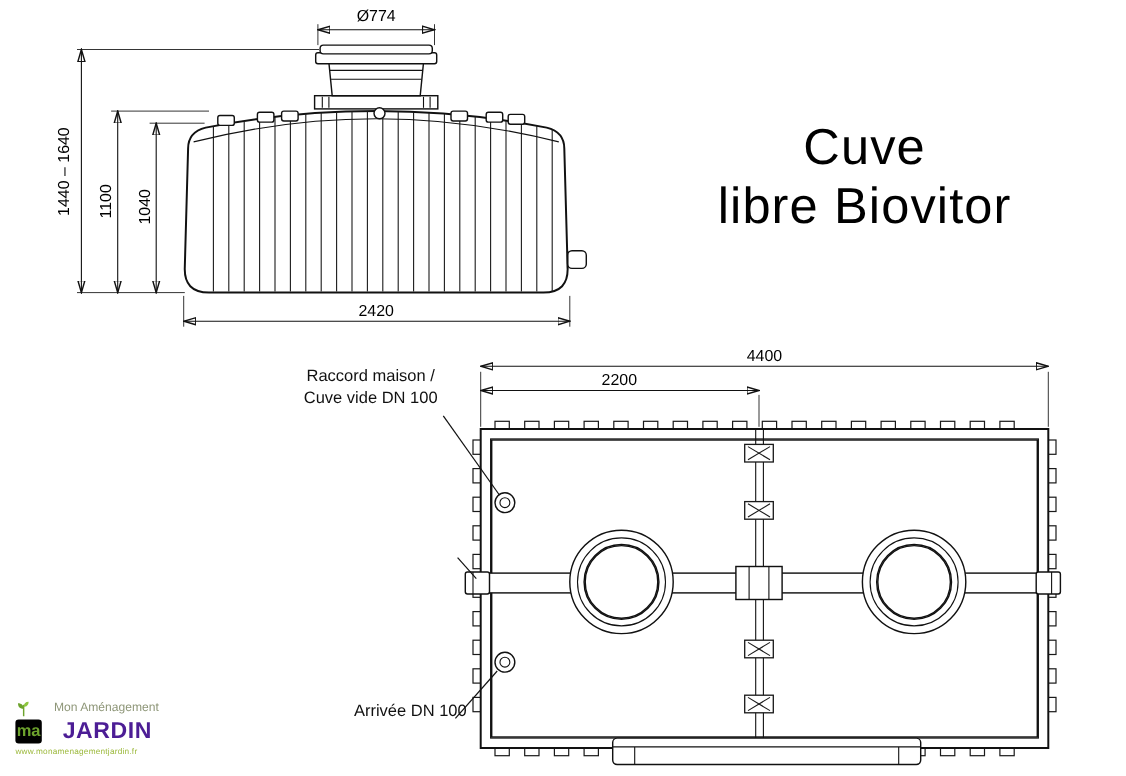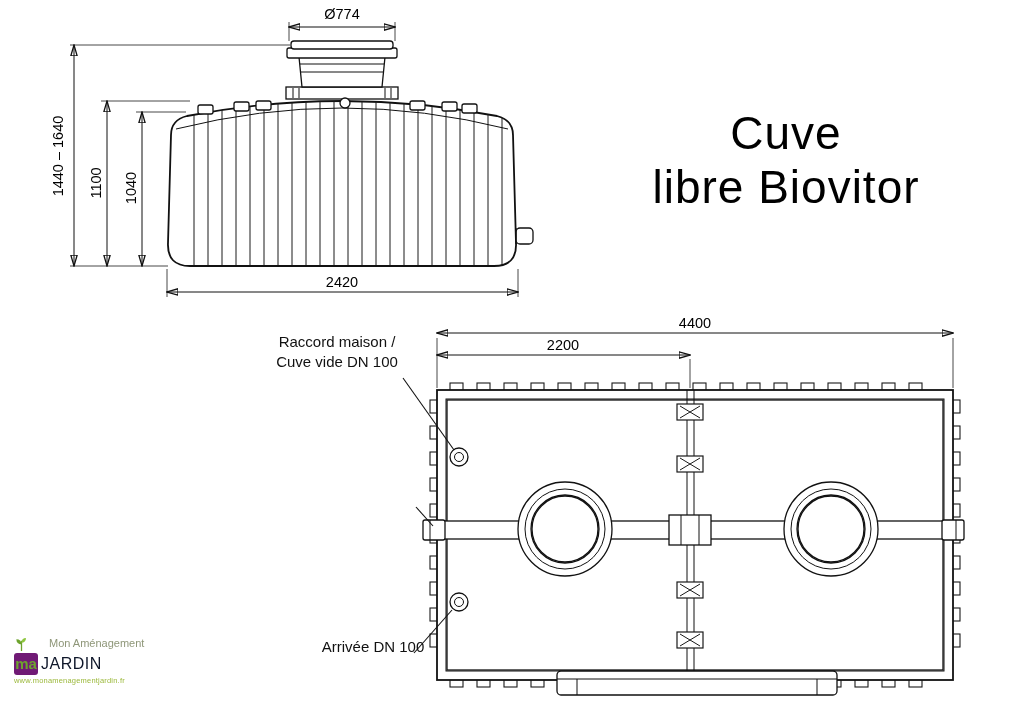--- a/index.html
+++ b/index.html
@@ -30,24 +30,24 @@
   .title{left:600px;top:106px;width:372px;text-align:center;
          font-size:46px;line-height:54px;letter-spacing:1px;color:#000}
   .callout{font-size:15px;line-height:19.5px;color:#111}
   #co1{left:260px;top:332px;width:154px;text-align:center}
   #co2{left:257px;top:465px;width:160px;text-align:left}
   #co3{left:308px;top:637px;width:130px;text-align:center}
 
   .logo{left:14px;top:637px;width:150px;font-family:"Liberation Sans",sans-serif}
   .logo-row1{display:flex;align-items:flex-start;gap:20px;font-size:11px;color:#8e9678}
   .logo-row2{display:flex;align-items:center;margin-top:1px}
-  .logo-ma{display:inline-block;width:24px;height:22px;background:#701a75;color:#6da32d;
+  .logo-ma{display:inline-block;width:24px;height:22px;background:#000000;color:#6da32d;
            font-weight:bold;font-size:15px;text-align:center;line-height:22px;border-radius:3px;
-           margin-right:3px}
-  .logo-jardin{font-size:16px;font-weight:normal;color:#0f172a;letter-spacing:.5px}
+           margin-right:19px}
+  .logo-jardin{font-size:21px;font-weight:bold;color:#4c1d95;letter-spacing:.5px}
   .logo-url{font-size:7.5px;color:#9cb93c;margin-top:1px;letter-spacing:.2px}
 </style>
 </head>
 <body>
 
 <div class="stage">
 
   <svg class="drawing" width="1024" height="705" viewBox="0 0 1024 705">
     <defs>
       <marker id="arr" markerWidth="12" markerHeight="9" refX="11" refY="4" orient="auto-start-reverse" markerUnits="userSpaceOnUse">

